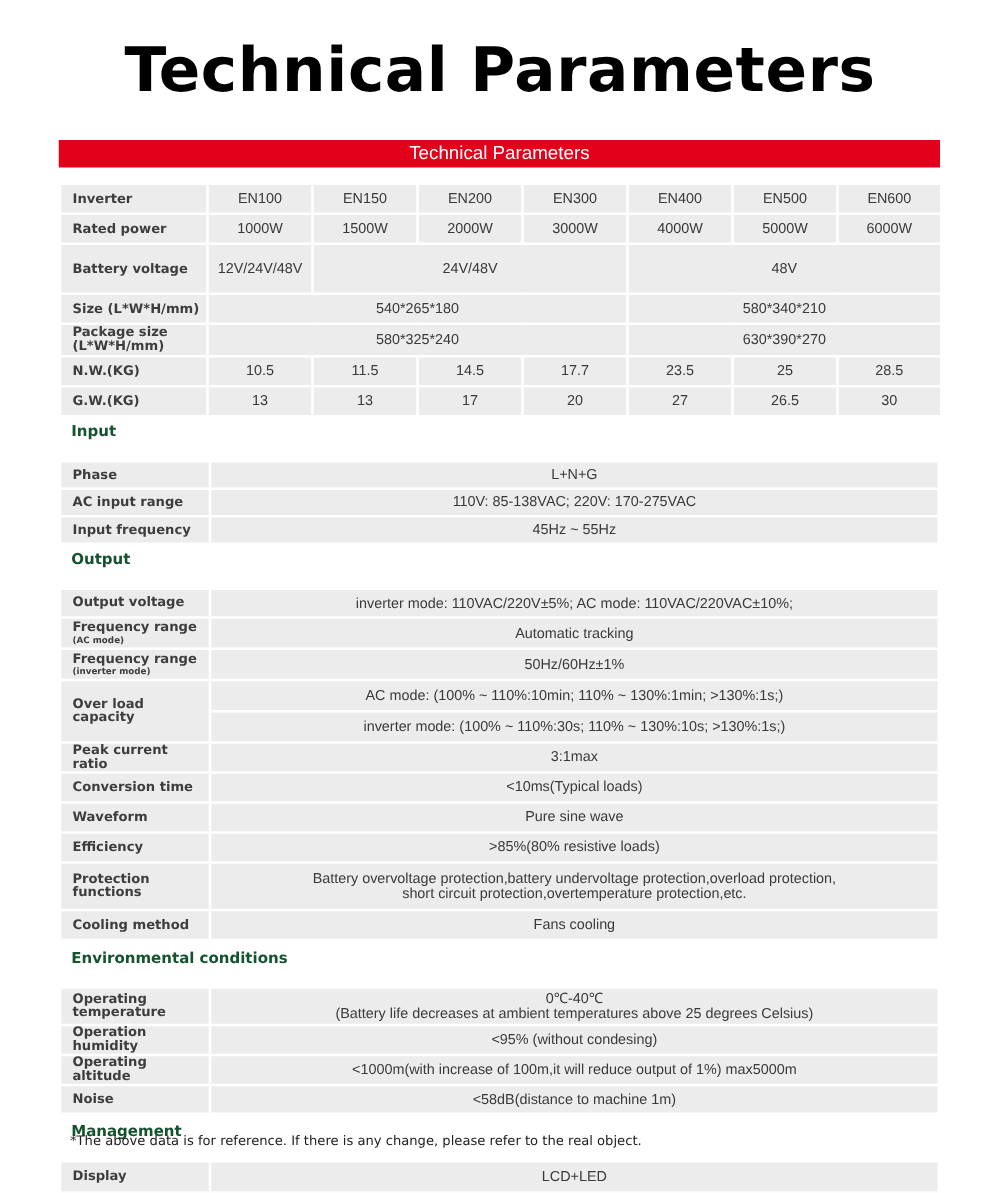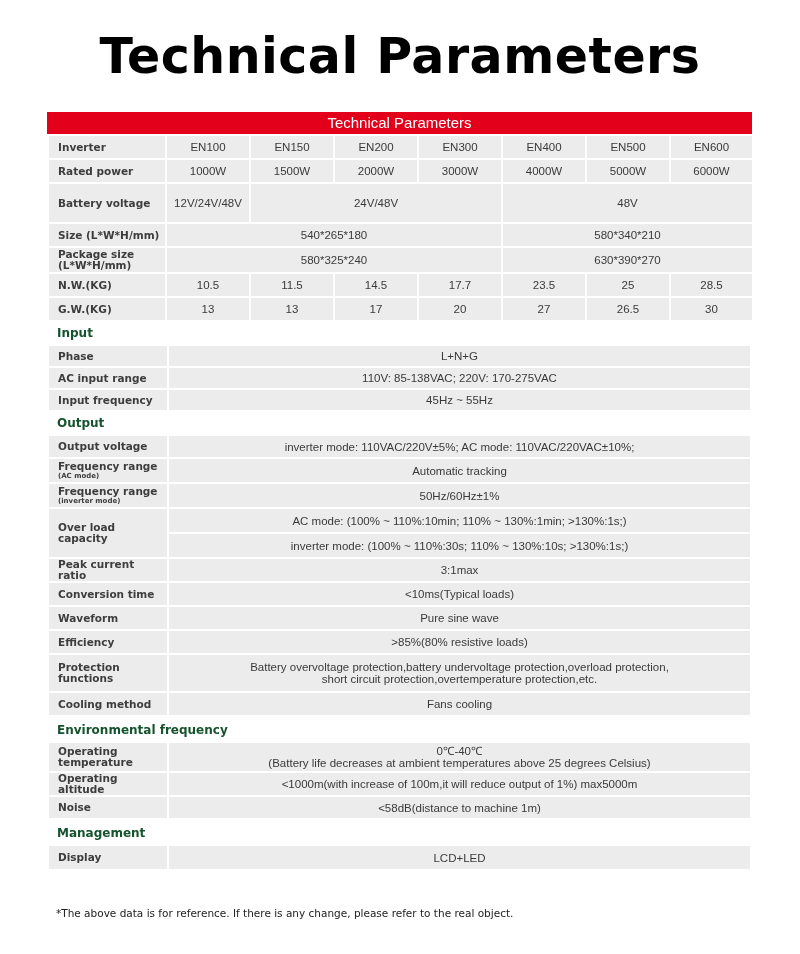--- a/index.html
+++ b/index.html
@@ -7,21 +7,21 @@
   body { font-family: "DejaVu Sans", sans-serif; color: #333; position: relative; overflow: hidden; }
   .page-title {
     position: absolute; left: 0; top: 28px; width: 800px; text-align: center;
     font-size: 49px; font-weight: bold; color: #000; letter-spacing: 0.5px;
   }
   .sheet { position: absolute; left: 47px; top: 112px; width: 705px; }
   .red-bar {
     height: 22px; background: #e2001a; color: #fff; text-align: center;
     font-family: "Liberation Sans", sans-serif; font-size: 15px; line-height: 22px;
   }
-  table { border-collapse: collapse; width: 705px; table-layout: fixed; }
+  table { border-collapse: collapse; width: 705px; table-layout: fixed; margin-top: 12px; }
   td {
     background: #ececec; border: 2px solid #ffffff; text-align: center; vertical-align: middle;
     font-family: "Liberation Sans", sans-serif; font-size: 11.5px; color: #3a3a3a; padding: 0 4px;
   }
   td.lbl {
     text-align: left; font-family: "DejaVu Sans", sans-serif; font-weight: bold;
     font-size: 10.5px; color: #3d3d3d; padding-left: 9px; line-height: 11px;
   }
   td.lbl .sub { display: block; font-size: 7px; line-height: 8px; }
   .section {
@@ -196,38 +196,42 @@
         <span>short circuit protection,overtemperature protection,etc.</span>
       </td>
     </tr>
     <tr style="height:24px">
       <td class="lbl">Cooling method</td>
       <td>Fans cooling</td>
     </tr>
   </tbody>
     </table>
 
-  <div class="section" style="margin-top:2px">Environmental frequency</div>
+  <div class="section" style="margin-top:2px">Environmental conditions</div>
   <table>
     <colgroup>
         <col style="width:120px">
         <col>
       </colgroup>
     <tbody>
         <tr style="height:30px">
       <td class="lbl">
         <span>Operating</span><br>
         <span>temperature</span>
       </td>
       <td class="val2">
         <span>0℃-40℃</span><br>
         <span>(Battery life decreases at ambient temperatures above 25 degrees Celsius)</span>
       </td>
     </tr>
     <tr style="height:23px">
+      <td class="lbl">Operation humidity</td>
+      <td>&lt;95%  (without condesing)</td>
+    </tr>
+    <tr style="height:23px">
       <td class="lbl">Operating altitude</td>
       <td>&lt;1000m(with increase of 100m,it will reduce output of 1%) max5000m</td>
     </tr>
     <tr style="height:23px">
       <td class="lbl">Noise</td>
       <td>&lt;58dB(distance to machine 1m)</td>
     </tr>
   </tbody>
     </table>
 

